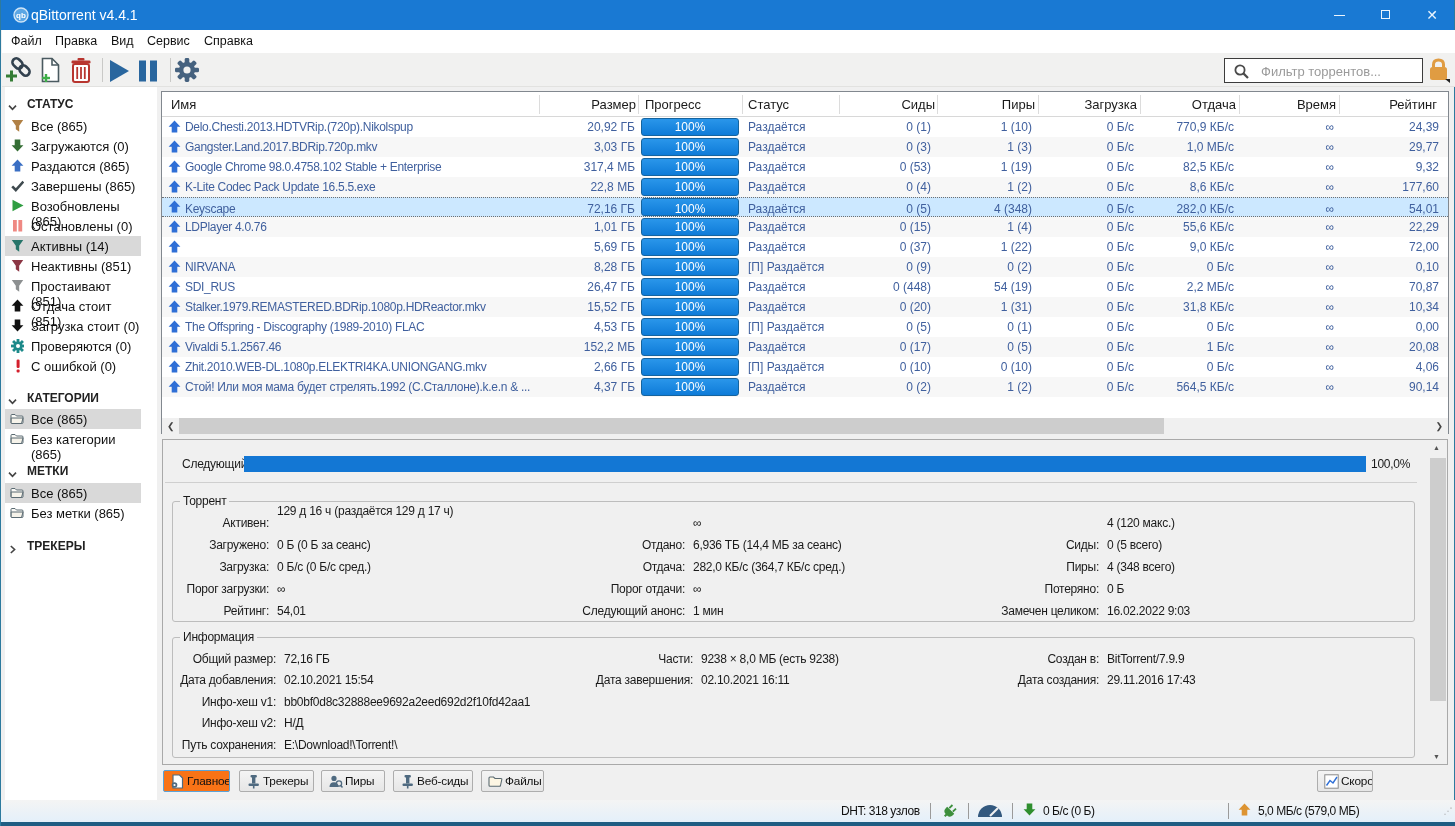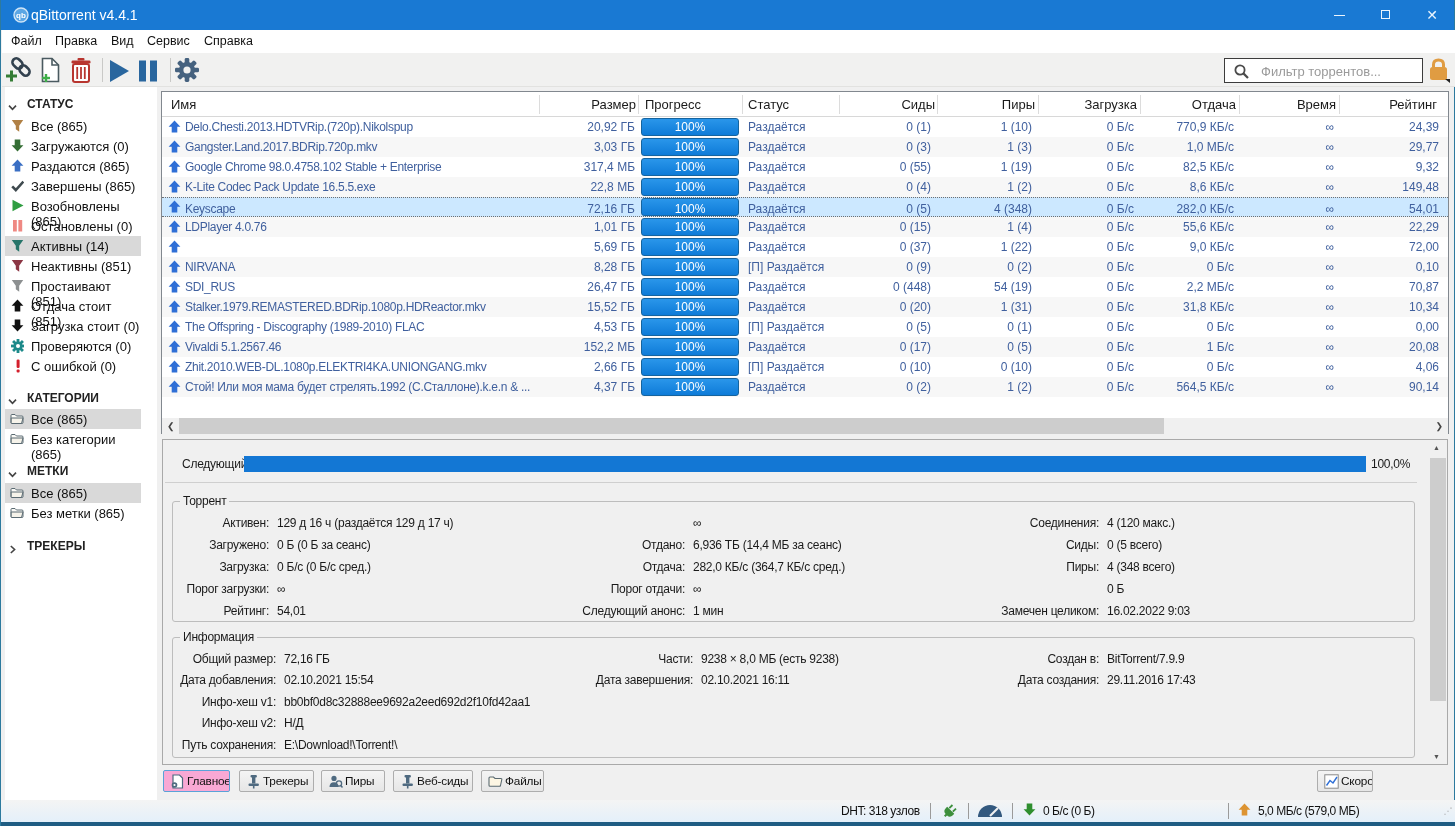--- a/index.html
+++ b/index.html
@@ -67,21 +67,21 @@
 .glegend{position:absolute;left:17px;background:#f0f0f0;padding:0 3px}
 #gl1{top:54px}
 #gl2{top:190px}
 .lb{position:absolute;text-align:right;line-height:15px}
 .vl{position:absolute;line-height:15px;white-space:nowrap}
 
 #vscroll{position:absolute;left:1266px;top:1px;width:18px;height:322px;background:#f0f0f0;color:#505050;font-size:10px}
 #vthumb{position:absolute;left:1px;top:17px;width:16px;height:243px;background:#cdcdcd}
 
 .tab{position:absolute;top:770px;height:22px;border:1px solid #adadad;border-radius:2px;background:linear-gradient(#f4f4f4,#e6e6e6);font-size:11.8px;letter-spacing:-0.2px;color:#111;line-height:20px;overflow:hidden}
-.tab.sel{border:1px solid #5aa2d8;background:#f9a8d4}
+.tab.sel{border:1px solid #5aa2d8;background:#f97316}
 .tab svg{position:absolute;left:6px;top:3px}
 .tab .t{position:absolute;left:23px;white-space:nowrap}
 
 #statusbar{position:absolute;left:0;top:800px;width:1455px;height:22px;background:linear-gradient(#f4f4f4,#e4f0fa);font-size:12px;letter-spacing:-0.45px;color:#111}
 #statusbar .ssep{position:absolute;top:3px;width:1px;height:16px;background:#9a9a9a}
 #botline{position:absolute;left:0;top:822px;width:1455px;height:4px;background:#1f5d83}
 #wm{position:absolute;left:563px;top:-1px;font-size:23px;font-weight:700;letter-spacing:6px;color:transparent;-webkit-text-stroke:1.15px #99a0a6;text-shadow:1px 1px 0 #d8dce0}
 </style></head>
 <body>
 <div id="win">
@@ -356,21 +356,21 @@
 <div class="row" style="top:40px">
           <svg style="position:absolute;left:6px;top:3px" width="13" height="13" viewBox="0 0 13 13">
             <path d="M6.5 0.5 L12.4 6.8 H9.3 V12.6 H3.7 V6.8 H0.6 Z" fill="#2f6fd6"></path>
           </svg>
           <span class="nm">Google Chrome 98.0.4758.102 Stable + Enterprise</span>
           <span class="num sz">317,4 МБ</span>
           <div class="pb">
             <span>100%</span>
           </div>
           <span class="st">Раздаётся</span>
-          <span class="num se">0 (55)</span>
+          <span class="num se">0 (53)</span>
           <span class="num pe">1 (19)</span>
           <span class="num dl">0 Б/с</span>
           <span class="num ul">82,5 КБ/с</span>
           <span class="num tm">∞</span>
           <span class="num ra">9,32</span>
         </div>
 <div class="row alt" style="top:60px">
           <svg style="position:absolute;left:6px;top:3px" width="13" height="13" viewBox="0 0 13 13">
             <path d="M6.5 0.5 L12.4 6.8 H9.3 V12.6 H3.7 V6.8 H0.6 Z" fill="#2f6fd6"></path>
           </svg>
@@ -378,21 +378,21 @@
           <span class="num sz">22,8 МБ</span>
           <div class="pb">
             <span>100%</span>
           </div>
           <span class="st">Раздаётся</span>
           <span class="num se">0 (4)</span>
           <span class="num pe">1 (2)</span>
           <span class="num dl">0 Б/с</span>
           <span class="num ul">8,6 КБ/с</span>
           <span class="num tm">∞</span>
-          <span class="num ra">149,48</span>
+          <span class="num ra">177,60</span>
         </div>
 <div class="row sel" style="top:80px">
           <svg style="position:absolute;left:6px;top:3px" width="13" height="13" viewBox="0 0 13 13">
             <path d="M6.5 0.5 L12.4 6.8 H9.3 V12.6 H3.7 V6.8 H0.6 Z" fill="#2f6fd6"></path>
           </svg>
           <span class="nm">Keyscape</span>
           <span class="num sz">72,16 ГБ</span>
           <div class="pb">
             <span>100%</span>
           </div>
@@ -564,44 +564,44 @@
       </div>
 </div>
 <div id="detail">
  <div id="plabel">Следующий:</div>
       <div id="pbar"></div>
       <div id="ppct">100,0%</div>
  <div id="dsep"></div>
  <div class="gbox" id="gb1"></div>
       <div class="glegend" id="gl1">Торрент</div>
  <div class="lb" style="top:76px;width:106px">Активен:</div>
-      <div class="vl" style="top:76px;left:114px">129 д 16 ч (раздаётся 129 д 17 ч)</div>
+      <div class="vl" style="top:64px;left:114px">129 д 16 ч (раздаётся 129 д 17 ч)</div>
       <div class="lb" style="top:98px;width:106px">Загружено:</div>
       <div class="vl" style="top:98px;left:114px">0 Б (0 Б за сеанс)</div>
       <div class="lb" style="top:120px;width:106px">Загрузка:</div>
       <div class="vl" style="top:120px;left:114px">0 Б/с (0 Б/с сред.)</div>
       <div class="lb" style="top:142px;width:106px">Порог загрузки:</div>
       <div class="vl" style="top:142px;left:114px">∞</div>
       <div class="lb" style="top:164px;width:106px">Рейтинг:</div>
       <div class="vl" style="top:164px;left:114px">54,01</div>
       <div class="vl" style="top:76px;left:530px">∞</div>
       <div class="lb" style="top:98px;width:522px">Отдано:</div>
       <div class="vl" style="top:98px;left:530px">6,936 ТБ (14,4 МБ за сеанс)</div>
       <div class="lb" style="top:120px;width:522px">Отдача:</div>
       <div class="vl" style="top:120px;left:530px">282,0 КБ/с (364,7 КБ/с сред.)</div>
       <div class="lb" style="top:142px;width:522px">Порог отдачи:</div>
       <div class="vl" style="top:142px;left:530px">∞</div>
       <div class="lb" style="top:164px;width:522px">Следующий анонс:</div>
       <div class="vl" style="top:164px;left:530px">1 мин</div>
-      <div class="lb" style="top:76px;width:936px">Соединения:</div>
       <div class="vl" style="top:76px;left:944px">4 (120 макс.)</div>
       <div class="lb" style="top:98px;width:936px">Сиды:</div>
       <div class="vl" style="top:98px;left:944px">0 (5 всего)</div>
       <div class="lb" style="top:120px;width:936px">Пиры:</div>
       <div class="vl" style="top:120px;left:944px">4 (348 всего)</div>
+      <div class="lb" style="top:142px;width:936px">Потеряно:</div>
       <div class="vl" style="top:142px;left:944px">0 Б</div>
       <div class="lb" style="top:164px;width:936px">Замечен целиком:</div>
       <div class="vl" style="top:164px;left:944px">16.02.2022 9:03</div>
  <div class="gbox" id="gb2"></div>
       <div class="glegend" id="gl2">Информация</div>
  <div class="lb" style="top:212px;width:113px">Общий размер:</div>
       <div class="vl" style="top:212px;left:121px">72,16 ГБ</div>
       <div class="lb" style="top:233px;width:113px">Дата добавления:</div>
       <div class="vl" style="top:233px;left:121px">02.10.2021 15:54</div>
       <div class="lb" style="top:255px;width:113px">Инфо-хеш v1:</div>

